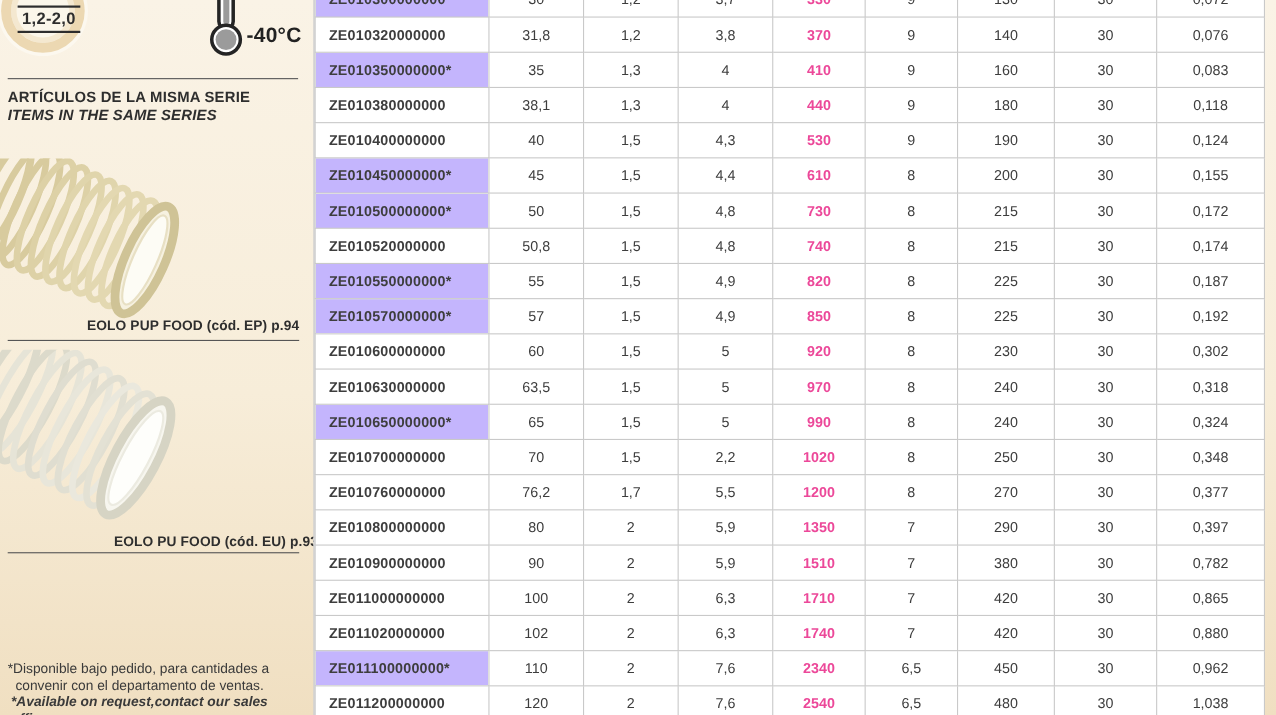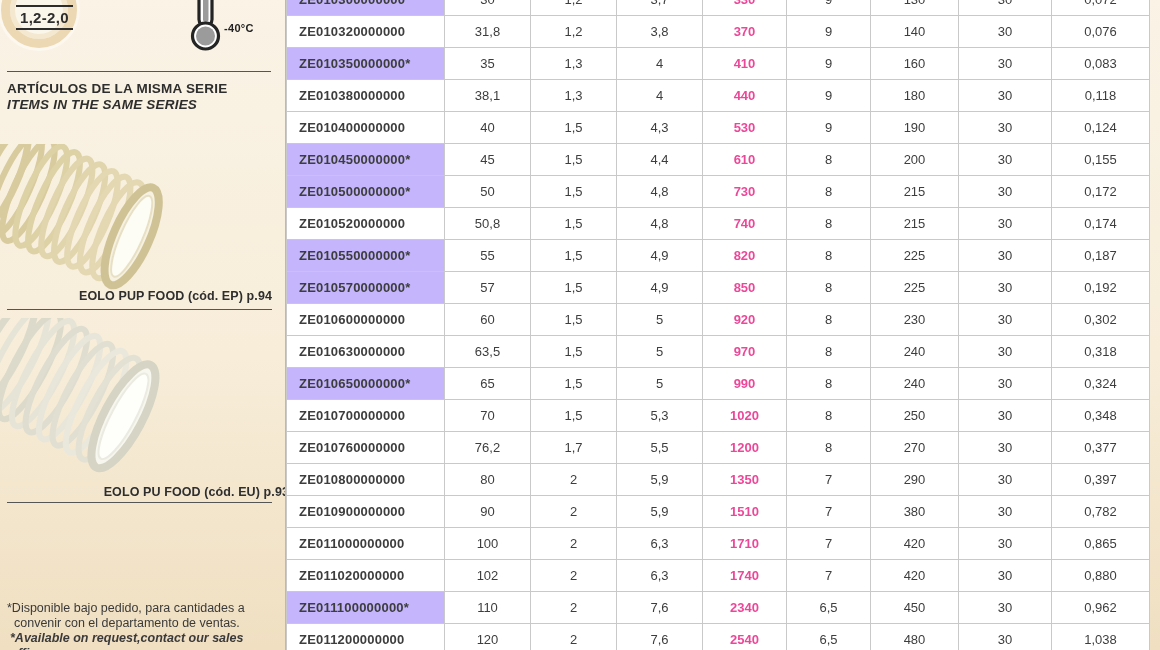--- a/index.html
+++ b/index.html
@@ -13,21 +13,21 @@
   .badge{
     position:absolute;left:1px;top:-28px;width:58px;height:58px;border-radius:50%;
     background:#fbf6ea;border:9px solid #ecd8b2;box-shadow:0 0 0 3px #fcf8ef, inset 0 0 0 5px #f4e8d0;
   }
   .badge-label{
     position:absolute;left:16px;top:5px;padding:1px 4px 0 4px;
     font-size:15px;font-weight:bold;color:#2d2d2d;letter-spacing:.3px;
     border-top:2px solid #2d2d2d;border-bottom:2px solid #2d2d2d;line-height:20px;
   }
   .thermo{position:absolute;left:183px;top:-20px;}
-  .temp-label{position:absolute;left:224px;top:22px;font-size:11px;font-weight:bold;color:#222;letter-spacing:.3px;}
+  .temp-label{position:absolute;left:224px;top:22px;font-size:19px;font-weight:bold;color:#222;letter-spacing:.3px;}
   .rule{position:absolute;left:7px;width:264px;border-top:1.5px solid #555;}
   .rule-1{top:71px;}
   .rule-2{top:309px;width:265px;border-top-width:1.5px;}
   .rule-3{top:502px;width:265px;border-top-width:1.5px;}
   .series-es{position:absolute;left:7px;top:81px;font-size:13.5px;font-weight:bold;letter-spacing:.2px;color:#2e2e2e;}
   .series-en{position:absolute;left:7px;top:97px;font-size:13.5px;font-weight:bold;font-style:italic;letter-spacing:.2px;color:#2e2e2e;text-align:right;}
   .hose-1{position:absolute;left:-14px;top:144px;}
   .hose-2{position:absolute;left:-16px;top:318px;}
   .caption{position:absolute;left:0;width:272px;text-align:right;font-size:12.5px;font-weight:bold;color:#2e2e2e;letter-spacing:.1px;}
   .caption-1{top:289px;}
@@ -272,21 +272,21 @@
           <td class="num b">990</td>
           <td class="num">8</td>
           <td class="num">240</td>
           <td class="num">30</td>
           <td class="num">0,324</td>
         </tr>
         <tr>
     <td class="code">ZE010700000000</td>
   <td class="num">70</td>
           <td class="num">1,5</td>
-          <td class="num">5,3</td>
+          <td class="num">2,2</td>
           <td class="num b">1020</td>
           <td class="num">8</td>
           <td class="num">250</td>
           <td class="num">30</td>
           <td class="num">0,348</td>
         </tr>
         <tr>
     <td class="code">ZE010760000000</td>
   <td class="num">76,2</td>
           <td class="num">1,7</td>

